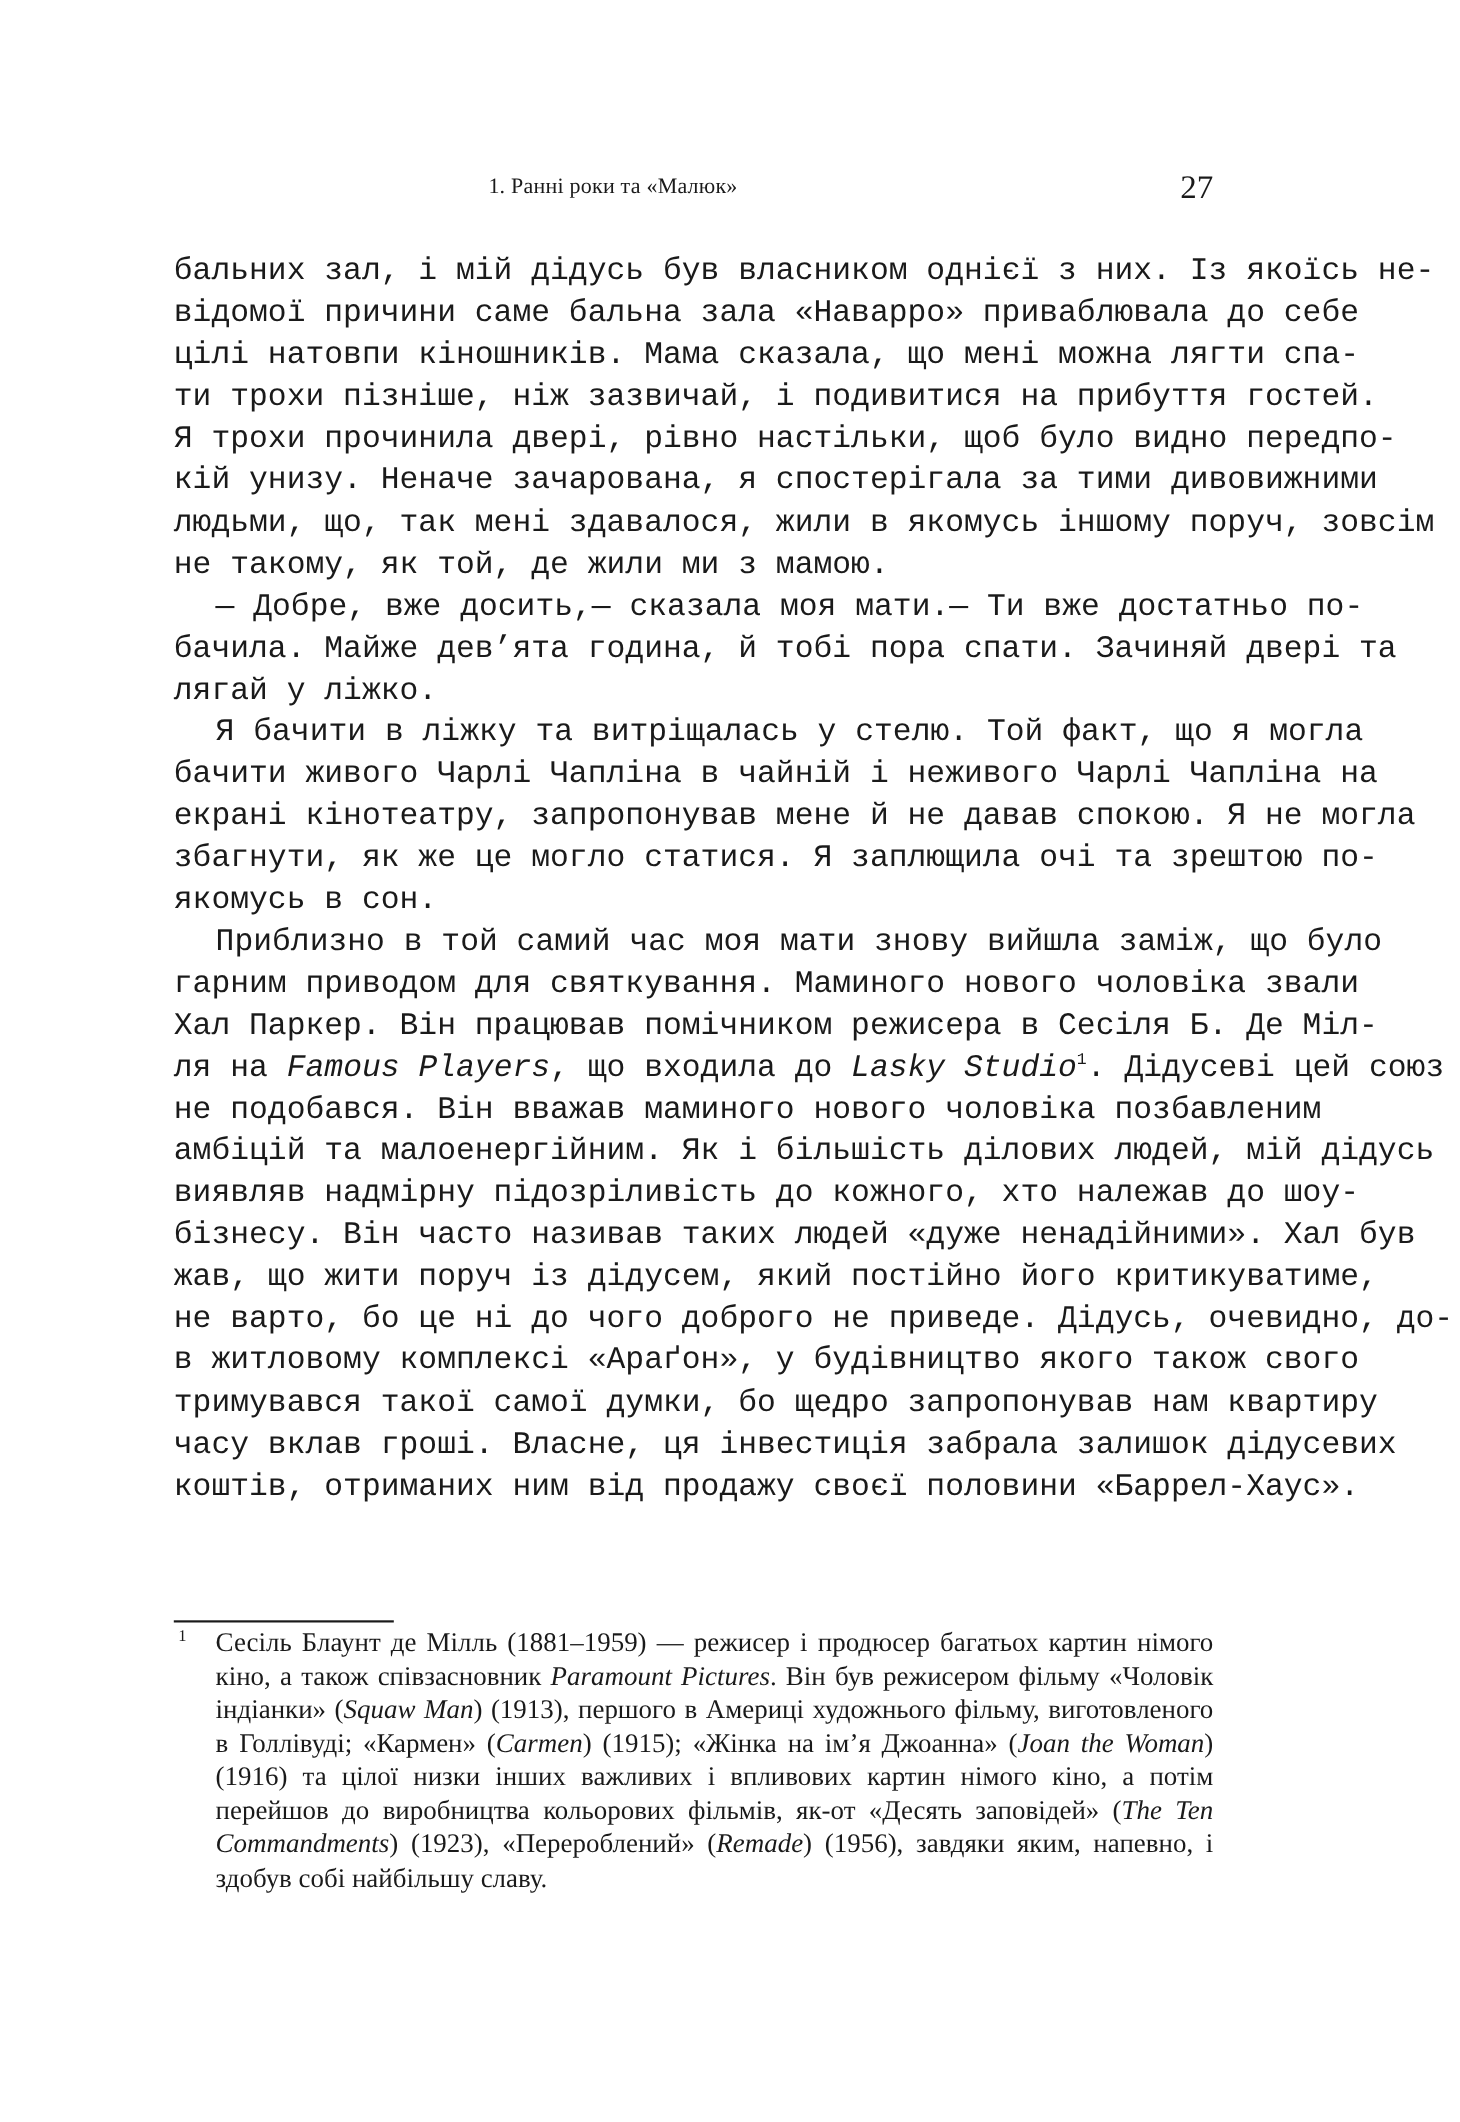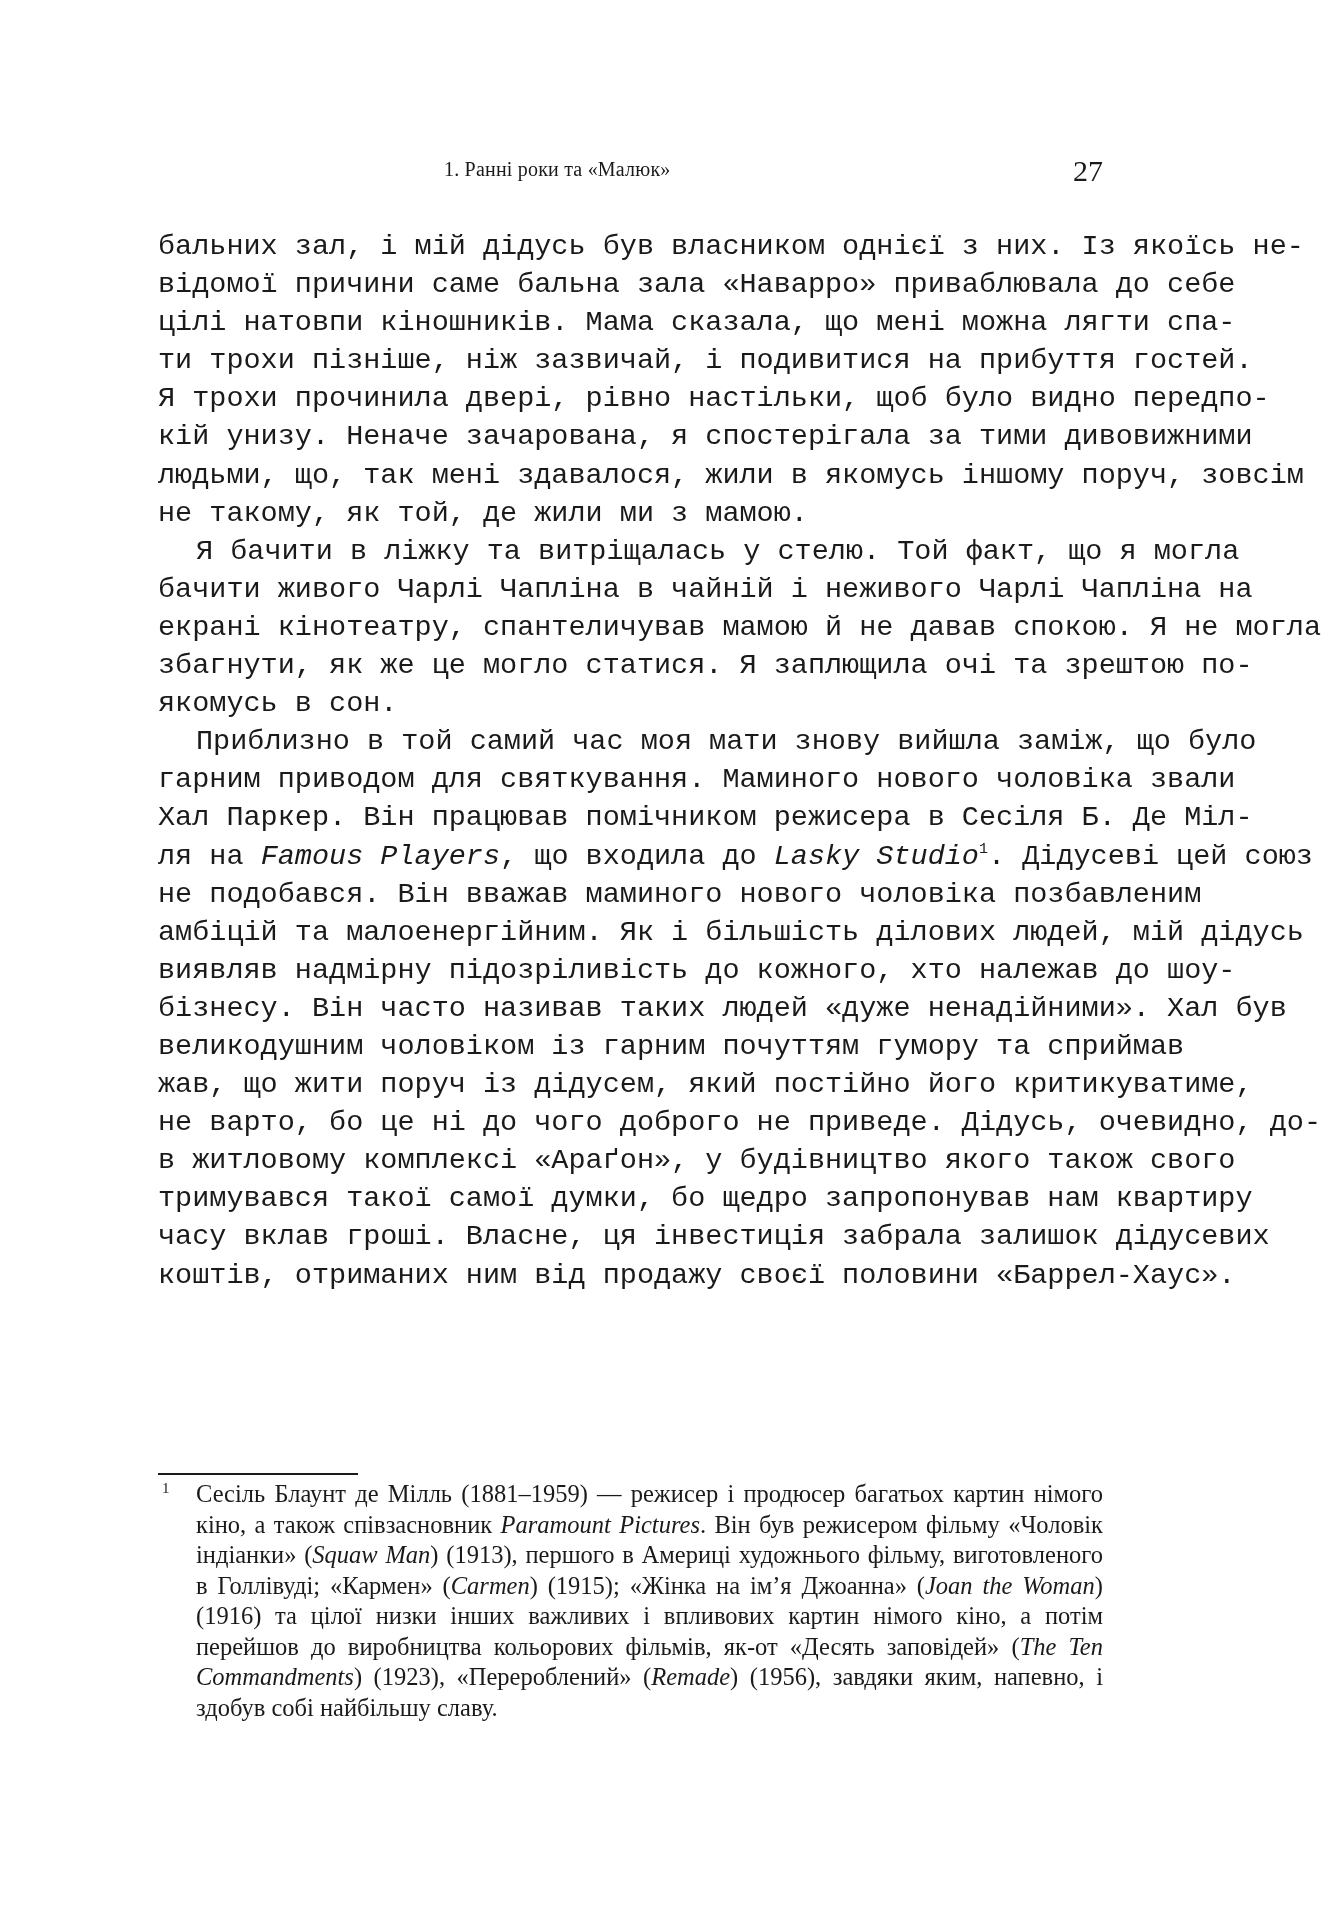--- a/index.html
+++ b/index.html
@@ -115,39 +115,43 @@
       <span class="line">бальних зал, і мій дідусь був власником однієї з них. Із якоїсь не-</span>
       <span class="line">відомої причини саме бальна зала «Наварро» приваблювала до себе</span>
       <span class="line">цілі натовпи кіношників. Мама сказала, що мені можна лягти спа-</span>
       <span class="line">ти трохи пізніше, ніж зазвичай, і подивитися на прибуття гостей.</span>
       <span class="line">Я трохи прочинила двері, рівно настільки, щоб було видно передпо-</span>
       <span class="line">кій унизу. Неначе зачарована, я спостерігала за тими дивовижними</span>
       <span class="line">людьми, що, так мені здавалося, жили в якомусь іншому поруч, зовсім</span>
       <span class="line last">не такому, як той, де жили ми з мамою.</span>
     </p>
 
+    <p>
+      <span class="line" style="padding-left:38px">— Добре, вже досить,— сказала моя мати.— Ти вже достатньо по-</span>
+      <span class="line">бачила. Майже дев’ята година, й тобі пора спати. Зачиняй двері та</span>
+      <span class="line last">лягай у ліжко.</span>
+    </p>
 
     <p>
       <span class="line" style="padding-left:38px">Я бачити в ліжку та витріщалась у стелю. Той факт, що я могла</span>
       <span class="line">бачити живого Чарлі Чапліна в чайній і неживого Чарлі Чапліна на</span>
-      <span class="line">екрані кінотеатру, спантеличував мамою й не давав спокою. Я не могла</span>
+      <span class="line">екрані кінотеатру, запропонував мене й не давав спокою. Я не могла</span>
       <span class="line">збагнути, як же це могло статися. Я заплющила очі та зрештою по-</span>
       <span class="line last">якомусь в сон.</span>
     </p>
 
     <p>
       <span class="line" style="padding-left:38px">Приблизно в той самий час моя мати знову вийшла заміж, що було</span>
       <span class="line">гарним приводом для святкування. Маминого нового чоловіка звали</span>
       <span class="line">Хал Паркер. Він працював помічником режисера в Сесіля Б. Де Міл-</span>
       <span class="line"><span>ля на </span><i>Famous Players</i><span>, що входила до </span><i>Lasky Studio</i><sup class="ref">1</sup><span>. Дідусеві цей союз</span></span>
       <span class="line">не подобався. Він вважав маминого нового чоловіка позбавленим</span>
       <span class="line">амбіцій та малоенергійним. Як і більшість ділових людей, мій дідусь</span>
       <span class="line">виявляв надмірну підозріливість до кожного, хто належав до шоу-</span>
       <span class="line">бізнесу. Він часто називав таких людей «дуже ненадійними». Хал був</span>
-      <span class="line">великодушним чоловіком із гарним почуттям гумору та сприймав</span>
       <span class="line">жав, що жити поруч із дідусем, який постійно його критикуватиме,</span>
       <span class="line">не варто, бо це ні до чого доброго не приведе. Дідусь, очевидно, до-</span>
       <span class="line">в житловому комплексі «Араґон», у будівництво якого також свого</span>
       <span class="line">тримувався такої самої думки, бо щедро запропонував нам квартиру</span>
       <span class="line">часу вклав гроші. Власне, ця інвестиція забрала залишок дідусевих</span>
       <span class="line">коштів, отриманих ним від продажу своєї половини «Баррел-Хаус».</span>
     </p>
   </div>
 
   <div class="fn-rule"></div>

